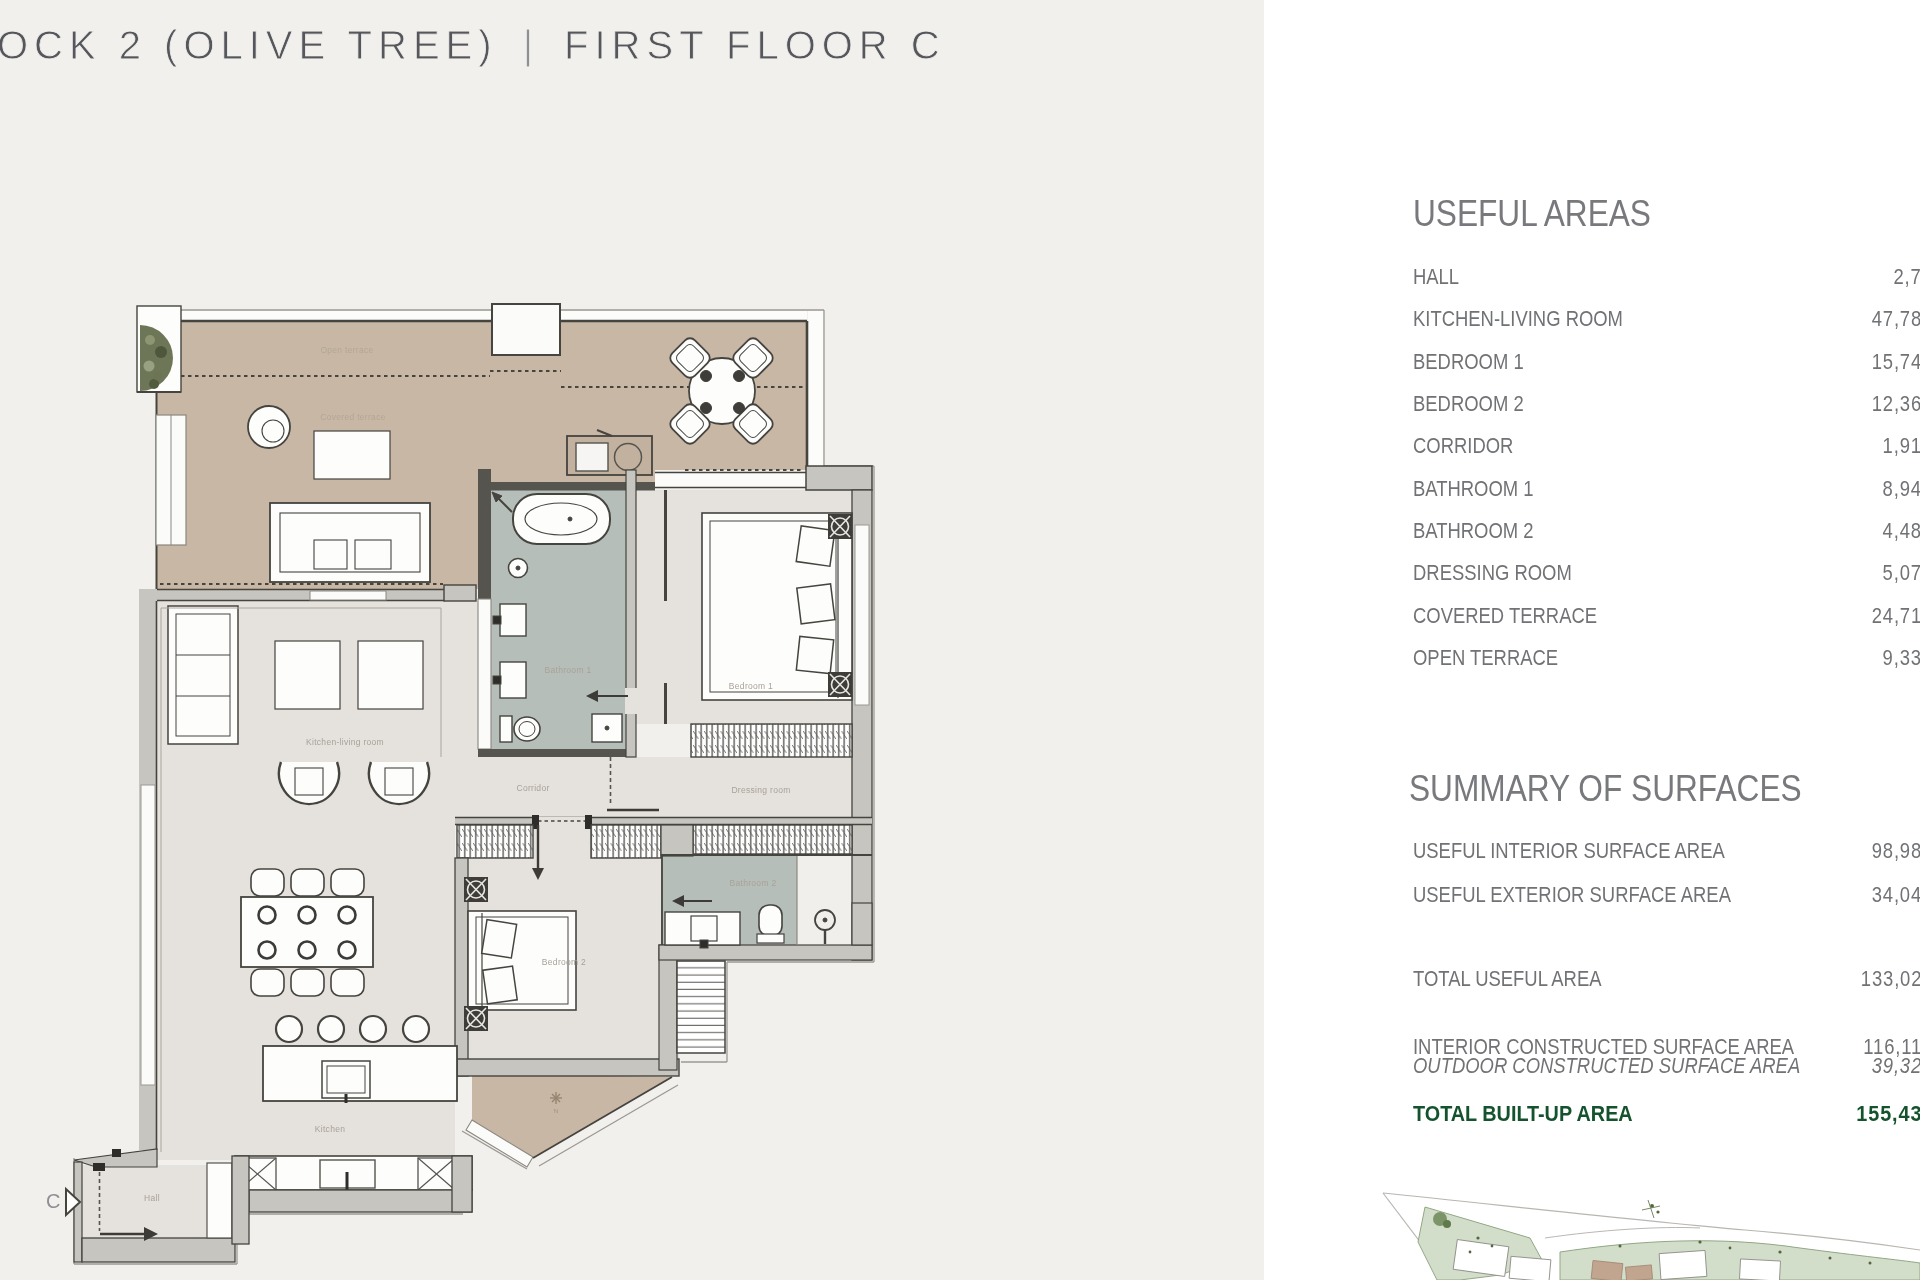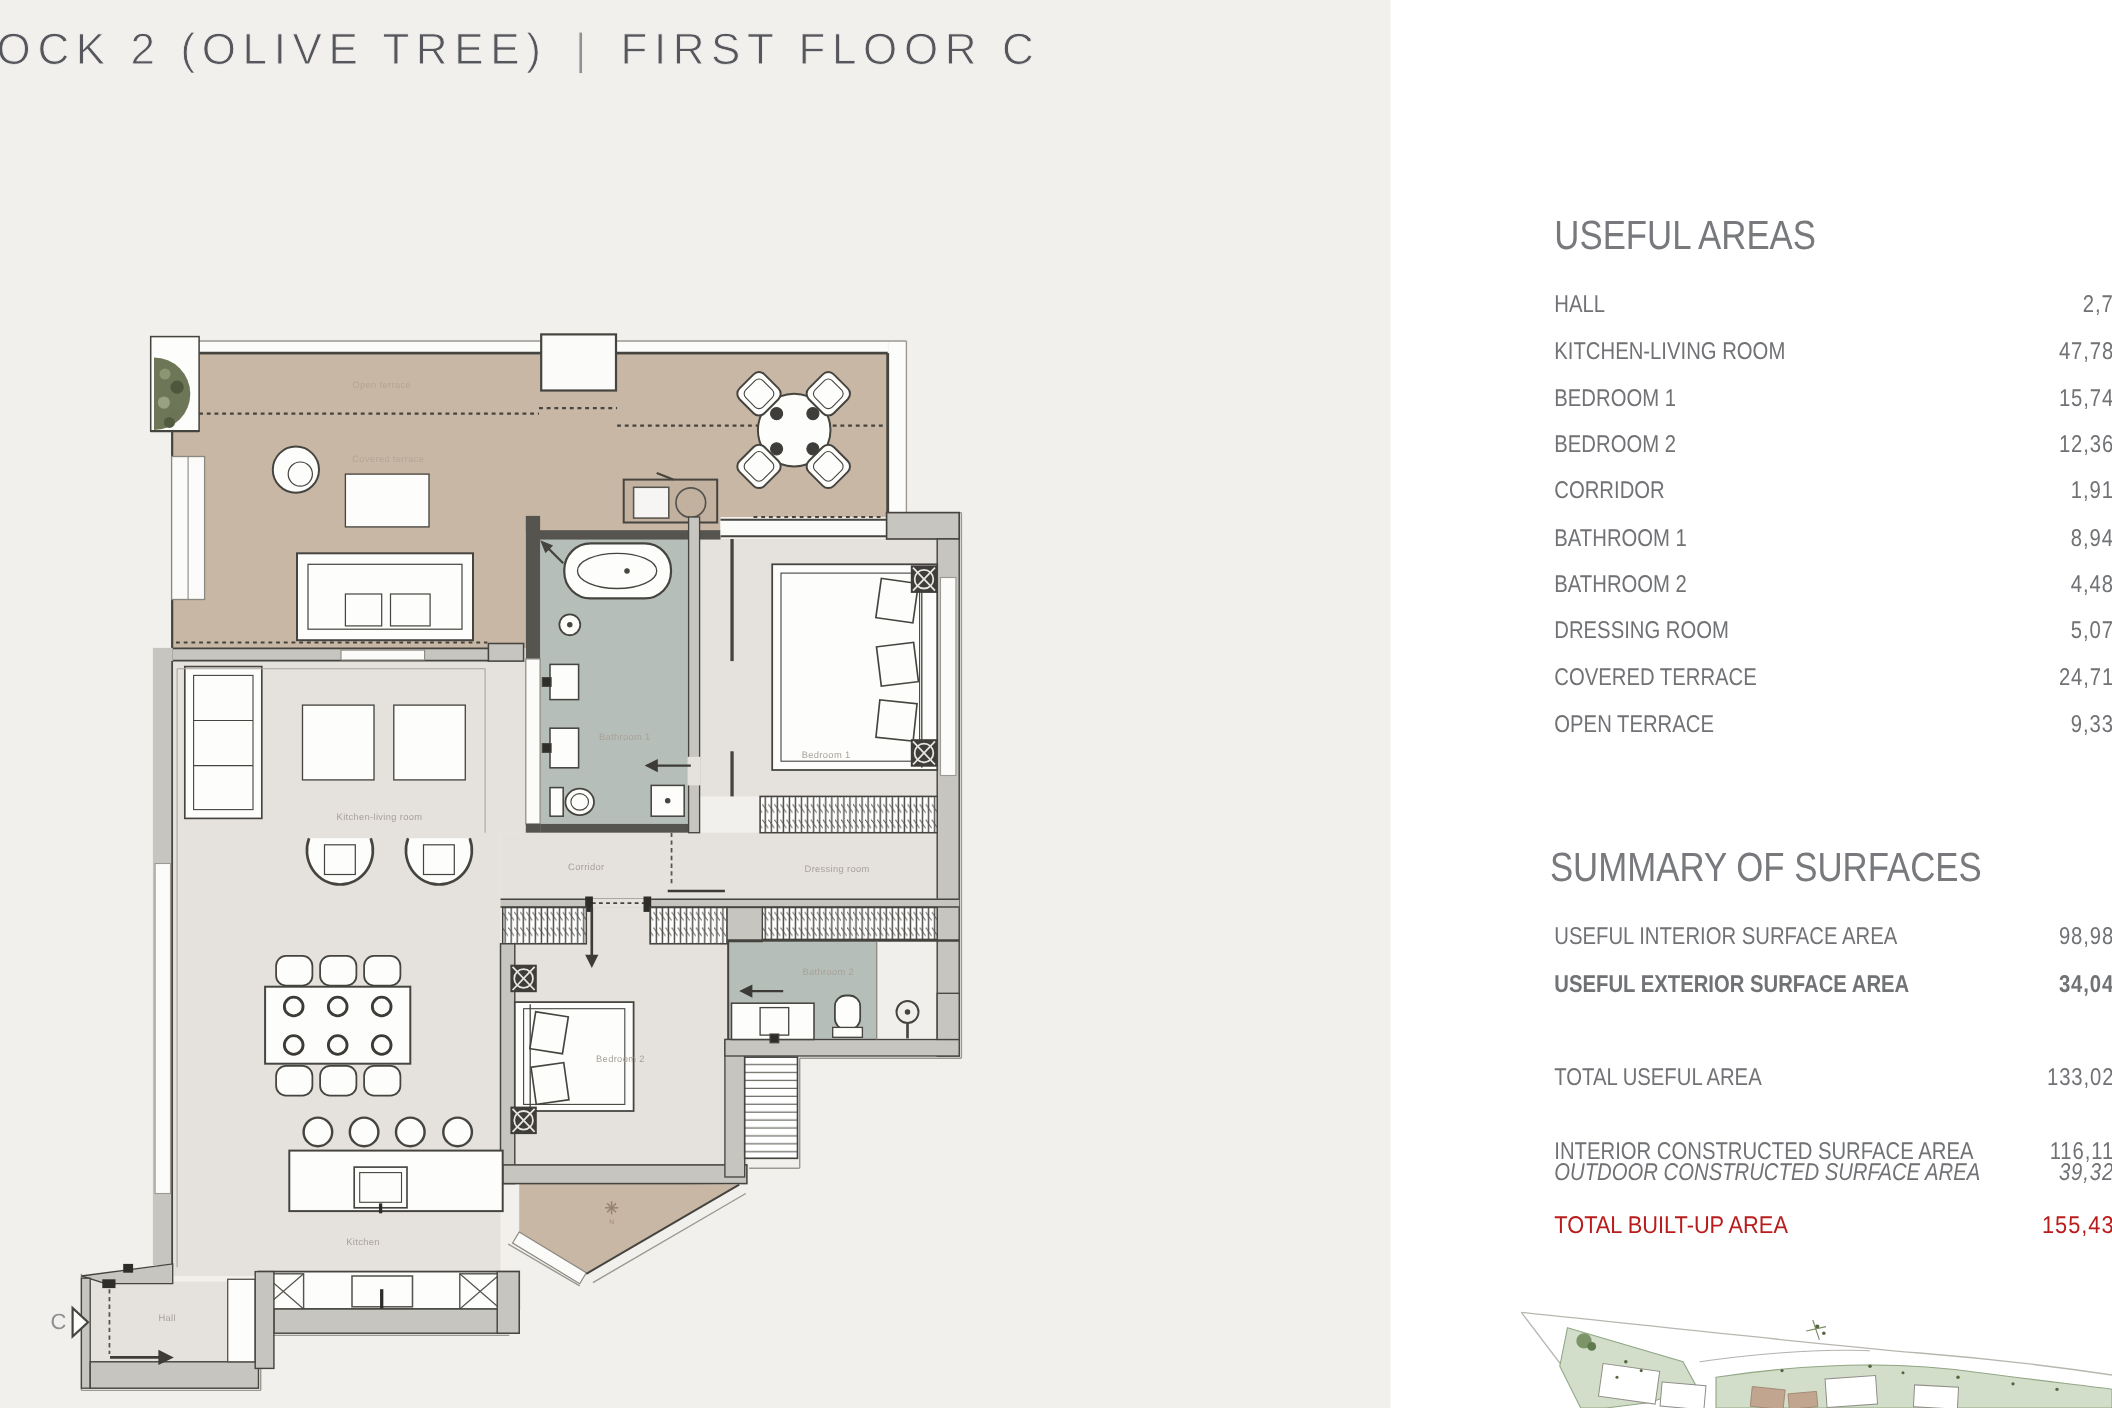--- a/index.html
+++ b/index.html
@@ -4,21 +4,21 @@
 <style>
   html,body{margin:0;padding:0;}
   body{width:1920px;height:1280px;overflow:hidden;position:relative;background:#f2f0ed;font-family:"Liberation Sans",sans-serif;}
   #rightpanel{position:absolute;left:1264px;top:0;width:656px;height:1280px;background:#ffffff;}
   #title{position:absolute;left:-64px;top:23px;white-space:nowrap;font-size:40px;color:#55575c;letter-spacing:6px;font-weight:400;-webkit-text-stroke:0.8px #f2f0ed;}
   .hsep{display:inline-block;color:#8e9094;padding:0 25px;font-weight:400;}
   .heading{position:absolute;white-space:nowrap;font-size:37px;color:#77797c;transform:scaleX(0.855);transform-origin:left top;}
   .row{position:absolute;left:1413px;width:507px;height:26px;font-size:22px;color:#707275;}
   .row .lab{position:absolute;left:0;top:0;transform:scaleX(0.838);transform-origin:left top;white-space:nowrap;}
   .row .val{position:absolute;right:-2px;top:0;transform:scaleX(0.838);transform-origin:right top;letter-spacing:1px;}
-  .rowb{font-weight:normal;color:#b91c1c;}
+  .rowb{font-weight:bold;color:#14532d;}
   .rowb .lab{transform:scaleX(0.9);}
   .rowb .val{transform:scaleX(0.9);}
 </style>
 </head>
 <body>
 <div id="rightpanel"></div>
 <div id="title">BLOCK 2 (OLIVE TREE)<span class="hsep">|</span>FIRST FLOOR C</div>
 
 <div class="heading" style="left:1413px;top:193px;">USEFUL AREAS</div>
 <div class="row" style="top:264px;">
@@ -60,21 +60,21 @@
 <div class="row" style="top:645px;">
     <span class="lab">OPEN TERRACE</span>
     <span class="val">9,33</span>
   </div>
 
 <div class="heading" style="left:1409px;top:768px;">SUMMARY OF SURFACES</div>
 <div class="row" style="top:838px;">
     <span class="lab">USEFUL INTERIOR SURFACE AREA</span>
     <span class="val">98,98</span>
   </div>
-<div class="row" style="top:882px;font-weight:bold;">
+<div class="row" style="top:882px;">
     <span class="lab">USEFUL EXTERIOR SURFACE AREA</span>
     <span class="val">34,04</span>
   </div>
 <div class="row" style="top:966px;">
     <span class="lab">TOTAL USEFUL AREA</span>
     <span class="val">133,02</span>
   </div>
 <div class="row" style="top:1034px;">
     <span class="lab">INTERIOR CONSTRUCTED SURFACE AREA</span>
     <span class="val">116,11</span>

